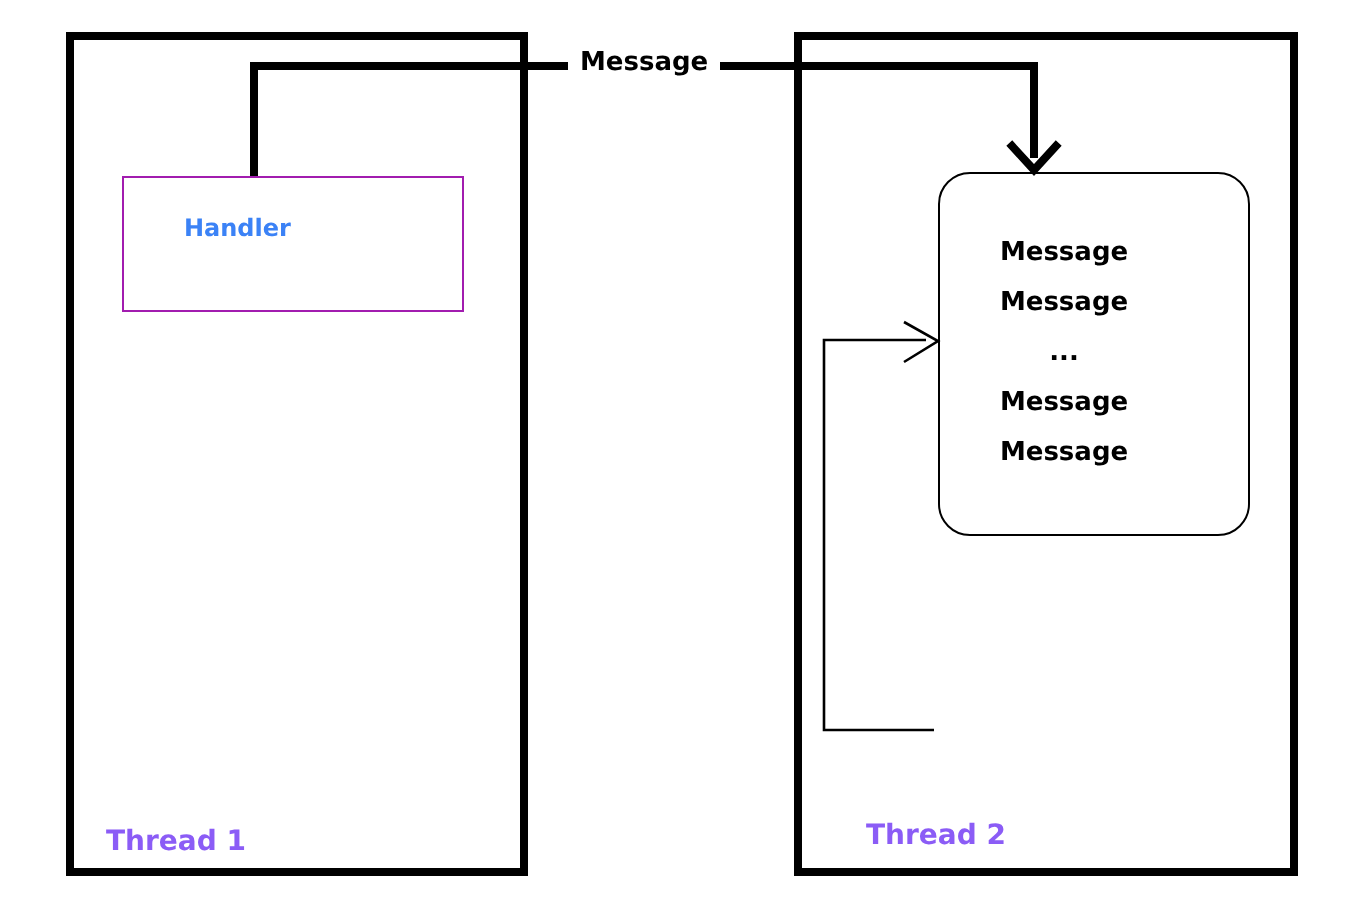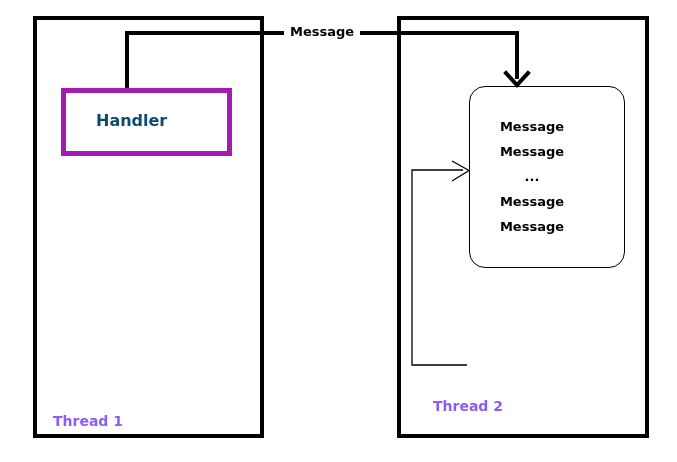--- a/index.html
+++ b/index.html
@@ -23,28 +23,28 @@
   .thread-box.t1 { left: 33px; top: 16px; width: 231px; height: 422px; }
   .thread-box.t2 { left: 397px; top: 16px; width: 252px; height: 422px; }
   .thread-label {
     position: absolute;
     font-size: 14px;
     font-weight: bold;
     color: #8b5cf6;
     white-space: nowrap;
   }
   .thread-box.t1 .thread-label { left: 16px; bottom: 5px; }
-  .thread-box.t2 .thread-label { left: 32px; bottom: 20px; margin-top: 24px; }
+  .thread-box.t2 .thread-label { left: 32px; bottom: 8px; margin-top: 24px; }
   .plain-box {
     position: absolute;
-    border: 5px solid #a21caf;
+    border: 1px solid #a21caf;
     background: #ffffff;
-    font-size: 16px;
+    font-size: 12px;
     font-weight: bold;
-    color: #0c4a6e;
+    color: #3b82f6;
   }
   .handler-box {
     left: 24px; top: 68px;
     width: 171px; height: 68px;
     padding: 18px 0 0 30px;
   }
   .looper-box {
     left: 66px; top: 303px;
     width: 161px; height: 57px;
     padding: 26px 0 0 35px;

